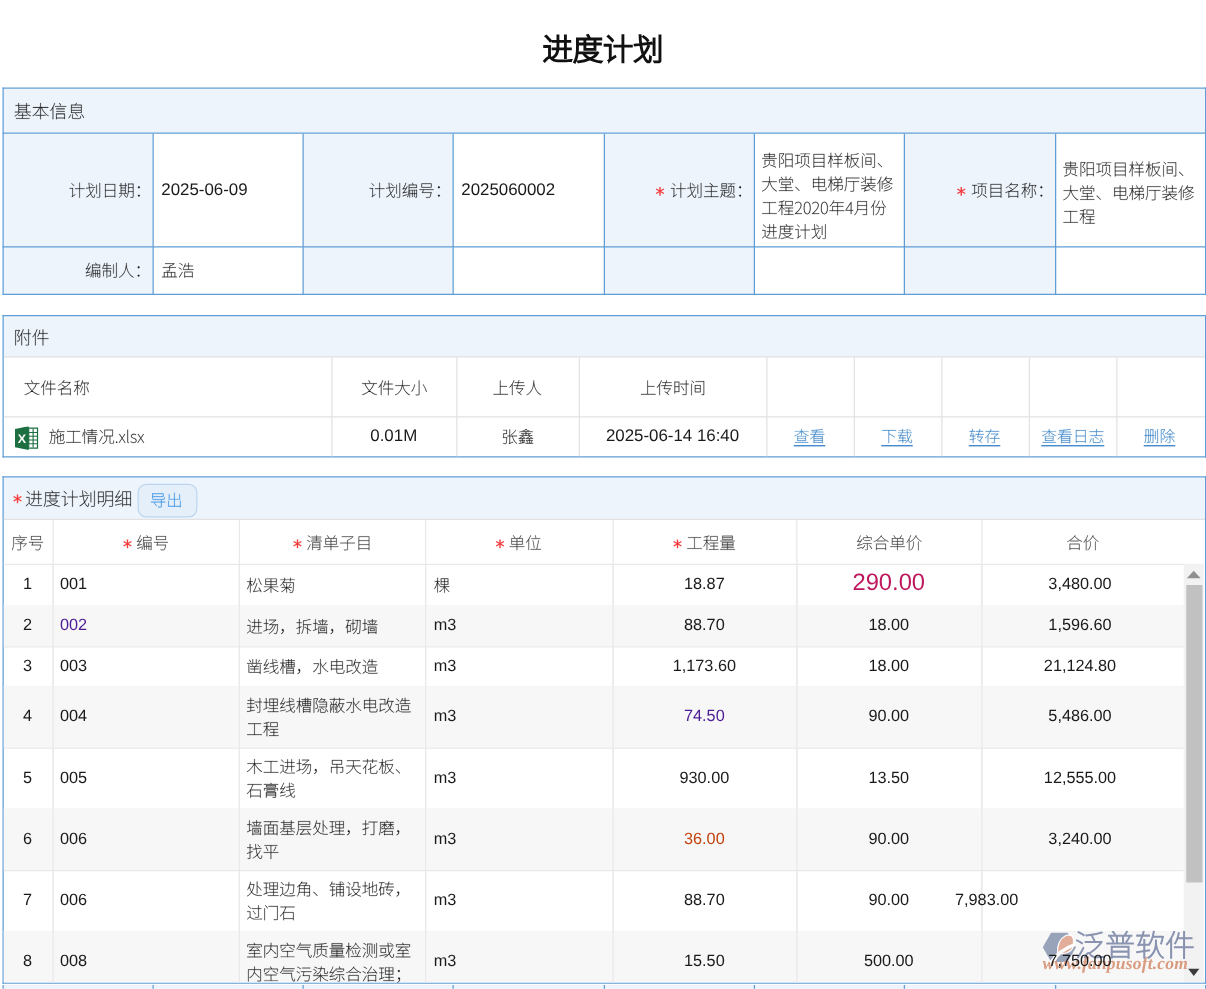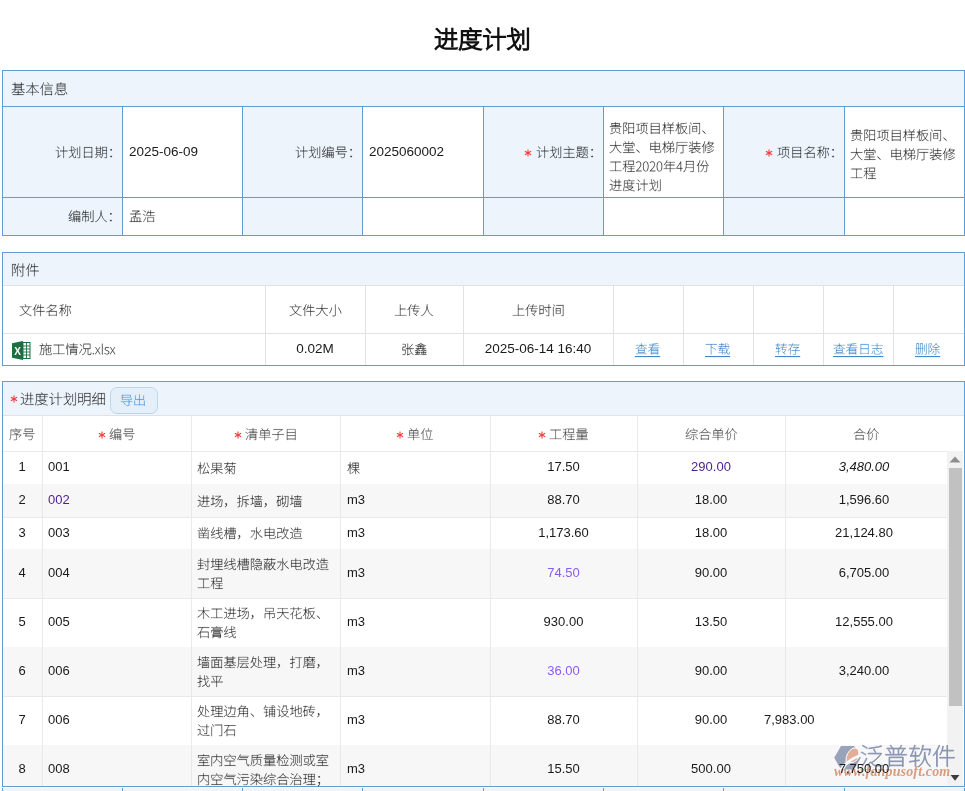--- a/index.html
+++ b/index.html
@@ -197,21 +197,21 @@
       <line x1="7" y1="5" x2="18" y2="5"></line>
       <line x1="7" y1="8" x2="18" y2="8"></line>
       <line x1="7" y1="11" x2="18" y2="11"></line>
       <line x1="7" y1="14" x2="18" y2="14"></line>
       <line x1="11" y1="2" x2="11" y2="17"></line>
       <line x1="14.5" y1="2" x2="14.5" y2="17"></line>
     </g>
     <path d="M0 2.2 L11 0 L11 19 L0 16.8 Z" fill="#1d6f42"></path>
     <text x="5.5" y="13.5" font-family="Liberation Sans" font-size="10" font-weight="bold" fill="#fff" text-anchor="middle">X</text>
   </svg>
-<span class="a" style="left:215px;top:340.9px;width:200px;text-align:center;font-size:13.5px;color:#1a1a1a;font-family:'Liberation Sans',sans-serif;line-height:16.9px;">0.02M</span>
+<span class="a" style="left:215px;top:340.9px;width:200px;text-align:center;font-size:13.5px;color:#1a1a1a;font-family:'Liberation Sans',sans-serif;line-height:16.9px;">0.01M</span>
 <span class="a" style="left:438px;top:340.9px;width:200px;text-align:center;font-size:13.5px;color:#1a1a1a;font-family:'Liberation Sans',sans-serif;line-height:16.9px;">2025-06-14 16:40</span>
 <div class="a" style="left:3px;top:382px;width:961px;height:34px;background:#edf4fc;"></div>
 <div class="a" style="left:2px;top:381px;width:963px;height:1px;background:#5f9dd6;"></div>
 <div class="a" style="left:2px;top:786px;width:963px;height:1px;background:#5f9dd6;"></div>
 <div class="a" style="left:2px;top:381px;width:1px;height:406px;background:#5f9dd6;"></div>
 <div class="a" style="left:964px;top:381px;width:1px;height:406px;background:#5f9dd6;"></div>
 <div class="a" style="left:3px;top:415px;width:961px;height:1px;background:#e2e2e2;"></div>
 <svg class="a" style="left:10px;top:395px" width="8" height="8">
     <g stroke="#f43b3b" stroke-width="1.1">
       <line x1="4" y1="0.5" x2="4" y2="7.5"></line>
@@ -251,59 +251,59 @@
 <svg class="a" style="left:538.2px;top:431px" width="8" height="8">
     <g stroke="#f43b3b" stroke-width="1.1">
       <line x1="4" y1="0.5" x2="4" y2="7.5"></line>
       <line x1="0.9" y1="2.2" x2="7.1" y2="5.8"></line>
       <line x1="7.1" y1="2.2" x2="0.9" y2="5.8"></line>
     </g>
   </svg>
 <div class="a" style="left:3px;top:484px;width:944px;height:1px;background:#e9e9e9;"></div>
 <span class="a" style="left:-78px;top:459.4px;width:200px;text-align:center;font-size:13px;color:#1a1a1a;font-family:'Liberation Sans',sans-serif;line-height:16.2px;">1</span>
 <span class="a" style="left:48px;top:459.4px;font-size:13px;color:#1a1a1a;font-family:'Liberation Sans',sans-serif;line-height:16.2px;">001</span>
-<span class="a" style="left:463.5px;top:459.4px;width:200px;text-align:center;font-size:13px;color:#1a1a1a;font-family:'Liberation Sans',sans-serif;line-height:16.2px;">17.50</span>
-<span class="a" style="left:611px;top:459.4px;width:200px;text-align:center;font-size:13px;color:#4c1d95;font-family:'Liberation Sans',sans-serif;line-height:16.2px;">290.00</span>
-<span class="a" style="left:764px;top:459.4px;width:200px;text-align:center;font-size:13px;color:#1a1a1a;font-family:'Liberation Sans',sans-serif;line-height:16.2px;z-index:6;font-style:italic;">3,480.00</span>
+<span class="a" style="left:463.5px;top:459.4px;width:200px;text-align:center;font-size:13px;color:#1a1a1a;font-family:'Liberation Sans',sans-serif;line-height:16.2px;">18.87</span>
+<span class="a" style="left:611px;top:459.4px;width:200px;text-align:center;font-size:19px;color:#be185d;font-family:'Liberation Sans',sans-serif;line-height:16.2px;">290.00</span>
+<span class="a" style="left:764px;top:459.4px;width:200px;text-align:center;font-size:13px;color:#1a1a1a;font-family:'Liberation Sans',sans-serif;line-height:16.2px;z-index:6;">3,480.00</span>
 <div class="a" style="left:3px;top:484px;width:944px;height:33px;background:#f7f7f8;"></div>
 <div class="a" style="left:3px;top:517px;width:944px;height:1px;background:#e9e9e9;"></div>
 <span class="a" style="left:-78px;top:492.4px;width:200px;text-align:center;font-size:13px;color:#1a1a1a;font-family:'Liberation Sans',sans-serif;line-height:16.2px;">2</span>
 <span class="a" style="left:48px;top:492.4px;font-size:13px;color:#4c1d95;font-family:'Liberation Sans',sans-serif;line-height:16.2px;">002</span>
 <span class="a" style="left:347px;top:492.4px;font-size:13px;color:#1a1a1a;font-family:'Liberation Sans',sans-serif;line-height:16.2px;">m3</span>
 <span class="a" style="left:463.5px;top:492.4px;width:200px;text-align:center;font-size:13px;color:#1a1a1a;font-family:'Liberation Sans',sans-serif;line-height:16.2px;">88.70</span>
 <span class="a" style="left:611px;top:492.4px;width:200px;text-align:center;font-size:13px;color:#1a1a1a;font-family:'Liberation Sans',sans-serif;line-height:16.2px;">18.00</span>
 <span class="a" style="left:764px;top:492.4px;width:200px;text-align:center;font-size:13px;color:#1a1a1a;font-family:'Liberation Sans',sans-serif;line-height:16.2px;z-index:6;">1,596.60</span>
 <div class="a" style="left:3px;top:549px;width:944px;height:1px;background:#e9e9e9;"></div>
 <span class="a" style="left:-78px;top:524.9px;width:200px;text-align:center;font-size:13px;color:#1a1a1a;font-family:'Liberation Sans',sans-serif;line-height:16.2px;">3</span>
 <span class="a" style="left:48px;top:524.9px;font-size:13px;color:#1a1a1a;font-family:'Liberation Sans',sans-serif;line-height:16.2px;">003</span>
 <span class="a" style="left:347px;top:524.9px;font-size:13px;color:#1a1a1a;font-family:'Liberation Sans',sans-serif;line-height:16.2px;">m3</span>
 <span class="a" style="left:463.5px;top:524.9px;width:200px;text-align:center;font-size:13px;color:#1a1a1a;font-family:'Liberation Sans',sans-serif;line-height:16.2px;">1,173.60</span>
 <span class="a" style="left:611px;top:524.9px;width:200px;text-align:center;font-size:13px;color:#1a1a1a;font-family:'Liberation Sans',sans-serif;line-height:16.2px;">18.00</span>
 <span class="a" style="left:764px;top:524.9px;width:200px;text-align:center;font-size:13px;color:#1a1a1a;font-family:'Liberation Sans',sans-serif;line-height:16.2px;z-index:6;">21,124.80</span>
 <div class="a" style="left:3px;top:549px;width:944px;height:49px;background:#f7f7f8;"></div>
 <div class="a" style="left:3px;top:598px;width:944px;height:1px;background:#e9e9e9;"></div>
 <span class="a" style="left:-78px;top:565.4px;width:200px;text-align:center;font-size:13px;color:#1a1a1a;font-family:'Liberation Sans',sans-serif;line-height:16.2px;">4</span>
 <span class="a" style="left:48px;top:565.4px;font-size:13px;color:#1a1a1a;font-family:'Liberation Sans',sans-serif;line-height:16.2px;">004</span>
 <span class="a" style="left:347px;top:565.4px;font-size:13px;color:#1a1a1a;font-family:'Liberation Sans',sans-serif;line-height:16.2px;">m3</span>
-<span class="a" style="left:463.5px;top:565.4px;width:200px;text-align:center;font-size:13px;color:#8b5cf6;font-family:'Liberation Sans',sans-serif;line-height:16.2px;">74.50</span>
+<span class="a" style="left:463.5px;top:565.4px;width:200px;text-align:center;font-size:13px;color:#4c1d95;font-family:'Liberation Sans',sans-serif;line-height:16.2px;">74.50</span>
 <span class="a" style="left:611px;top:565.4px;width:200px;text-align:center;font-size:13px;color:#1a1a1a;font-family:'Liberation Sans',sans-serif;line-height:16.2px;">90.00</span>
-<span class="a" style="left:764px;top:565.4px;width:200px;text-align:center;font-size:13px;color:#1a1a1a;font-family:'Liberation Sans',sans-serif;line-height:16.2px;z-index:6;">6,705.00</span>
+<span class="a" style="left:764px;top:565.4px;width:200px;text-align:center;font-size:13px;color:#1a1a1a;font-family:'Liberation Sans',sans-serif;line-height:16.2px;z-index:6;">5,486.00</span>
 <div class="a" style="left:3px;top:647px;width:944px;height:1px;background:#e9e9e9;"></div>
 <span class="a" style="left:-78px;top:614.4px;width:200px;text-align:center;font-size:13px;color:#1a1a1a;font-family:'Liberation Sans',sans-serif;line-height:16.2px;">5</span>
 <span class="a" style="left:48px;top:614.4px;font-size:13px;color:#1a1a1a;font-family:'Liberation Sans',sans-serif;line-height:16.2px;">005</span>
 <span class="a" style="left:347px;top:614.4px;font-size:13px;color:#1a1a1a;font-family:'Liberation Sans',sans-serif;line-height:16.2px;">m3</span>
 <span class="a" style="left:463.5px;top:614.4px;width:200px;text-align:center;font-size:13px;color:#1a1a1a;font-family:'Liberation Sans',sans-serif;line-height:16.2px;">930.00</span>
 <span class="a" style="left:611px;top:614.4px;width:200px;text-align:center;font-size:13px;color:#1a1a1a;font-family:'Liberation Sans',sans-serif;line-height:16.2px;">13.50</span>
 <span class="a" style="left:764px;top:614.4px;width:200px;text-align:center;font-size:13px;color:#1a1a1a;font-family:'Liberation Sans',sans-serif;line-height:16.2px;z-index:6;">12,555.00</span>
 <div class="a" style="left:3px;top:647px;width:944px;height:49px;background:#f7f7f8;"></div>
 <div class="a" style="left:3px;top:696px;width:944px;height:1px;background:#e9e9e9;"></div>
 <span class="a" style="left:-78px;top:663.4px;width:200px;text-align:center;font-size:13px;color:#1a1a1a;font-family:'Liberation Sans',sans-serif;line-height:16.2px;">6</span>
 <span class="a" style="left:48px;top:663.4px;font-size:13px;color:#1a1a1a;font-family:'Liberation Sans',sans-serif;line-height:16.2px;">006</span>
 <span class="a" style="left:347px;top:663.4px;font-size:13px;color:#1a1a1a;font-family:'Liberation Sans',sans-serif;line-height:16.2px;">m3</span>
-<span class="a" style="left:463.5px;top:663.4px;width:200px;text-align:center;font-size:13px;color:#8b5cf6;font-family:'Liberation Sans',sans-serif;line-height:16.2px;">36.00</span>
+<span class="a" style="left:463.5px;top:663.4px;width:200px;text-align:center;font-size:13px;color:#c2410c;font-family:'Liberation Sans',sans-serif;line-height:16.2px;">36.00</span>
 <span class="a" style="left:611px;top:663.4px;width:200px;text-align:center;font-size:13px;color:#1a1a1a;font-family:'Liberation Sans',sans-serif;line-height:16.2px;">90.00</span>
 <span class="a" style="left:764px;top:663.4px;width:200px;text-align:center;font-size:13px;color:#1a1a1a;font-family:'Liberation Sans',sans-serif;line-height:16.2px;z-index:6;">3,240.00</span>
 <div class="a" style="left:3px;top:745px;width:944px;height:1px;background:#e9e9e9;"></div>
 <span class="a" style="left:-78px;top:712.4px;width:200px;text-align:center;font-size:13px;color:#1a1a1a;font-family:'Liberation Sans',sans-serif;line-height:16.2px;">7</span>
 <span class="a" style="left:48px;top:712.4px;font-size:13px;color:#1a1a1a;font-family:'Liberation Sans',sans-serif;line-height:16.2px;">006</span>
 <span class="a" style="left:347px;top:712.4px;font-size:13px;color:#1a1a1a;font-family:'Liberation Sans',sans-serif;line-height:16.2px;">m3</span>
 <span class="a" style="left:463.5px;top:712.4px;width:200px;text-align:center;font-size:13px;color:#1a1a1a;font-family:'Liberation Sans',sans-serif;line-height:16.2px;">88.70</span>
 <span class="a" style="left:611px;top:712.4px;width:200px;text-align:center;font-size:13px;color:#1a1a1a;font-family:'Liberation Sans',sans-serif;line-height:16.2px;">90.00</span>
 <span class="a" style="left:764px;top:712.4px;width:200px;text-align:left;font-size:13px;color:#1a1a1a;font-family:'Liberation Sans',sans-serif;line-height:16.2px;z-index:6;">7,983.00</span>
 <div class="a" style="left:3px;top:745px;width:944px;height:41px;background:#f7f7f8;"></div>

